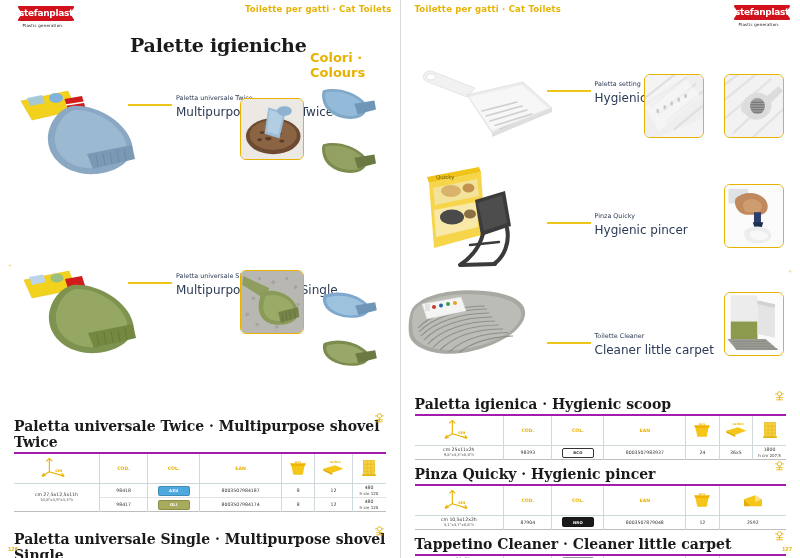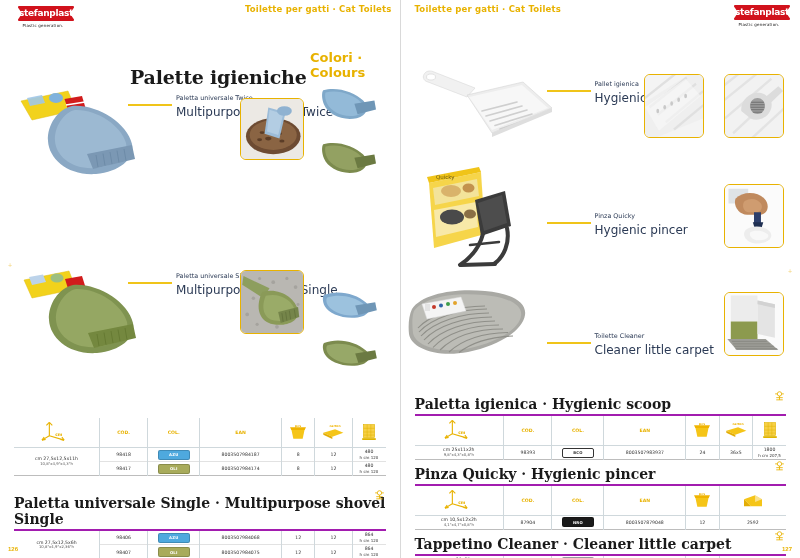--- a/index.html
+++ b/index.html
@@ -47,21 +47,20 @@
   .logo-tag{
     font-size:4px;color:#111;text-align:center;margin-top:2px;
     letter-spacing:.2px;font-family:"DejaVu Sans", sans-serif;
   }
 
   .page-title{
     position:absolute;left:130px;top:34px;
     font-family:"DejaVu Serif", serif;
     font-weight:bold;font-size:19px;color:#1a1a1a;
     letter-spacing:-.2px;
-    margin-top:32px;
   }
   .colours{
     position:absolute;left:310px;top:50px;
     font-size:13px;font-weight:bold;color:#e8b200;
     font-family:"DejaVu Sans", sans-serif;
   }
 
   
   .prod{position:absolute;}
   .callout{position:absolute;}
@@ -282,20 +281,28 @@
         <path d="M20 30 C54 16 100 26 124 48 C140 62 134 82 104 86 C68 91 32 76 22 58 C16 46 16 34 20 30 Z" fill="#7c8b4e"></path>
         <path d="M28 36 C58 26 98 34 118 52 C130 62 126 76 102 80 C72 85 40 72 30 56 C24 46 26 38 28 36 Z" fill="#97a868"></path>
         <path d="M98 56 L148 48 L152 68 L106 80 Z" fill="#6b7a42"></path>
       </svg>
     </div>
 
     <div class="corner-tick" style="left:8px;top:262px;">+</div>
 
     <div class="tbl-wrap" style="top:418px;">
 
+      <div class="tbl-title">
+        <span>Paletta universale Twice · Multipurpose shovel Twice</span>
+        <svg class="pallet-mark" viewBox="0 0 24 24">
+          <circle cx="12" cy="9" r="4" fill="none" stroke="currentColor" stroke-width="1.6"></circle>
+          <path d="M12 13 L12 20 M6 16 L18 16 M6 20 L18 20" stroke="currentColor" stroke-width="1.6" fill="none"></path>
+          <path d="M4 9 L8 9 M16 9 L20 9" stroke="currentColor" stroke-width="1.6"></path>
+        </svg>
+      </div>
 
       <table class="spec">
         <colgroup>
             <col style="width:23%">
             <col style="width:13%">
             <col style="width:14%">
             <col style="width:22%">
             <col style="width:9%">
             <col style="width:10%">
             <col style="width:9%">
@@ -459,21 +466,21 @@
             <path d="M134 108 L206 88"></path>
           <path d="M142 118 L216 96"></path>
             <path d="M152 127 L226 104"></path>
           <path d="M162 134 L234 110"></path>
         </g>
         <path d="M146 142 L266 92 L266 100 L146 150 Z" fill="#dedede"></path>
       </svg>
     </div>
     <div class="callout" style="left:146px;top:78px;">
       <div class="rule"></div>
-      <div class="t-it">Pallet igienica</div>
+      <div class="t-it">Paletta setting</div>
       <div class="t-en">Hygienic scoop</div>
     </div>
 
     <div class="frame" style="left:243px;top:74px;width:58px;height:62px;">
       <svg class="ph" viewBox="0 0 100 100" preserveAspectRatio="none">
         <rect width="100" height="100" fill="#f4f4f4"></rect>
         <path d="M0 44 L74 0 L100 0 L100 70 L22 100 L0 100 Z" fill="#efefef"></path>
         <g stroke="#e0e0e0" stroke-width="4">
           <path d="M-4 40 L58 -6"></path>
             <path d="M8 52 L72 4"></path>

